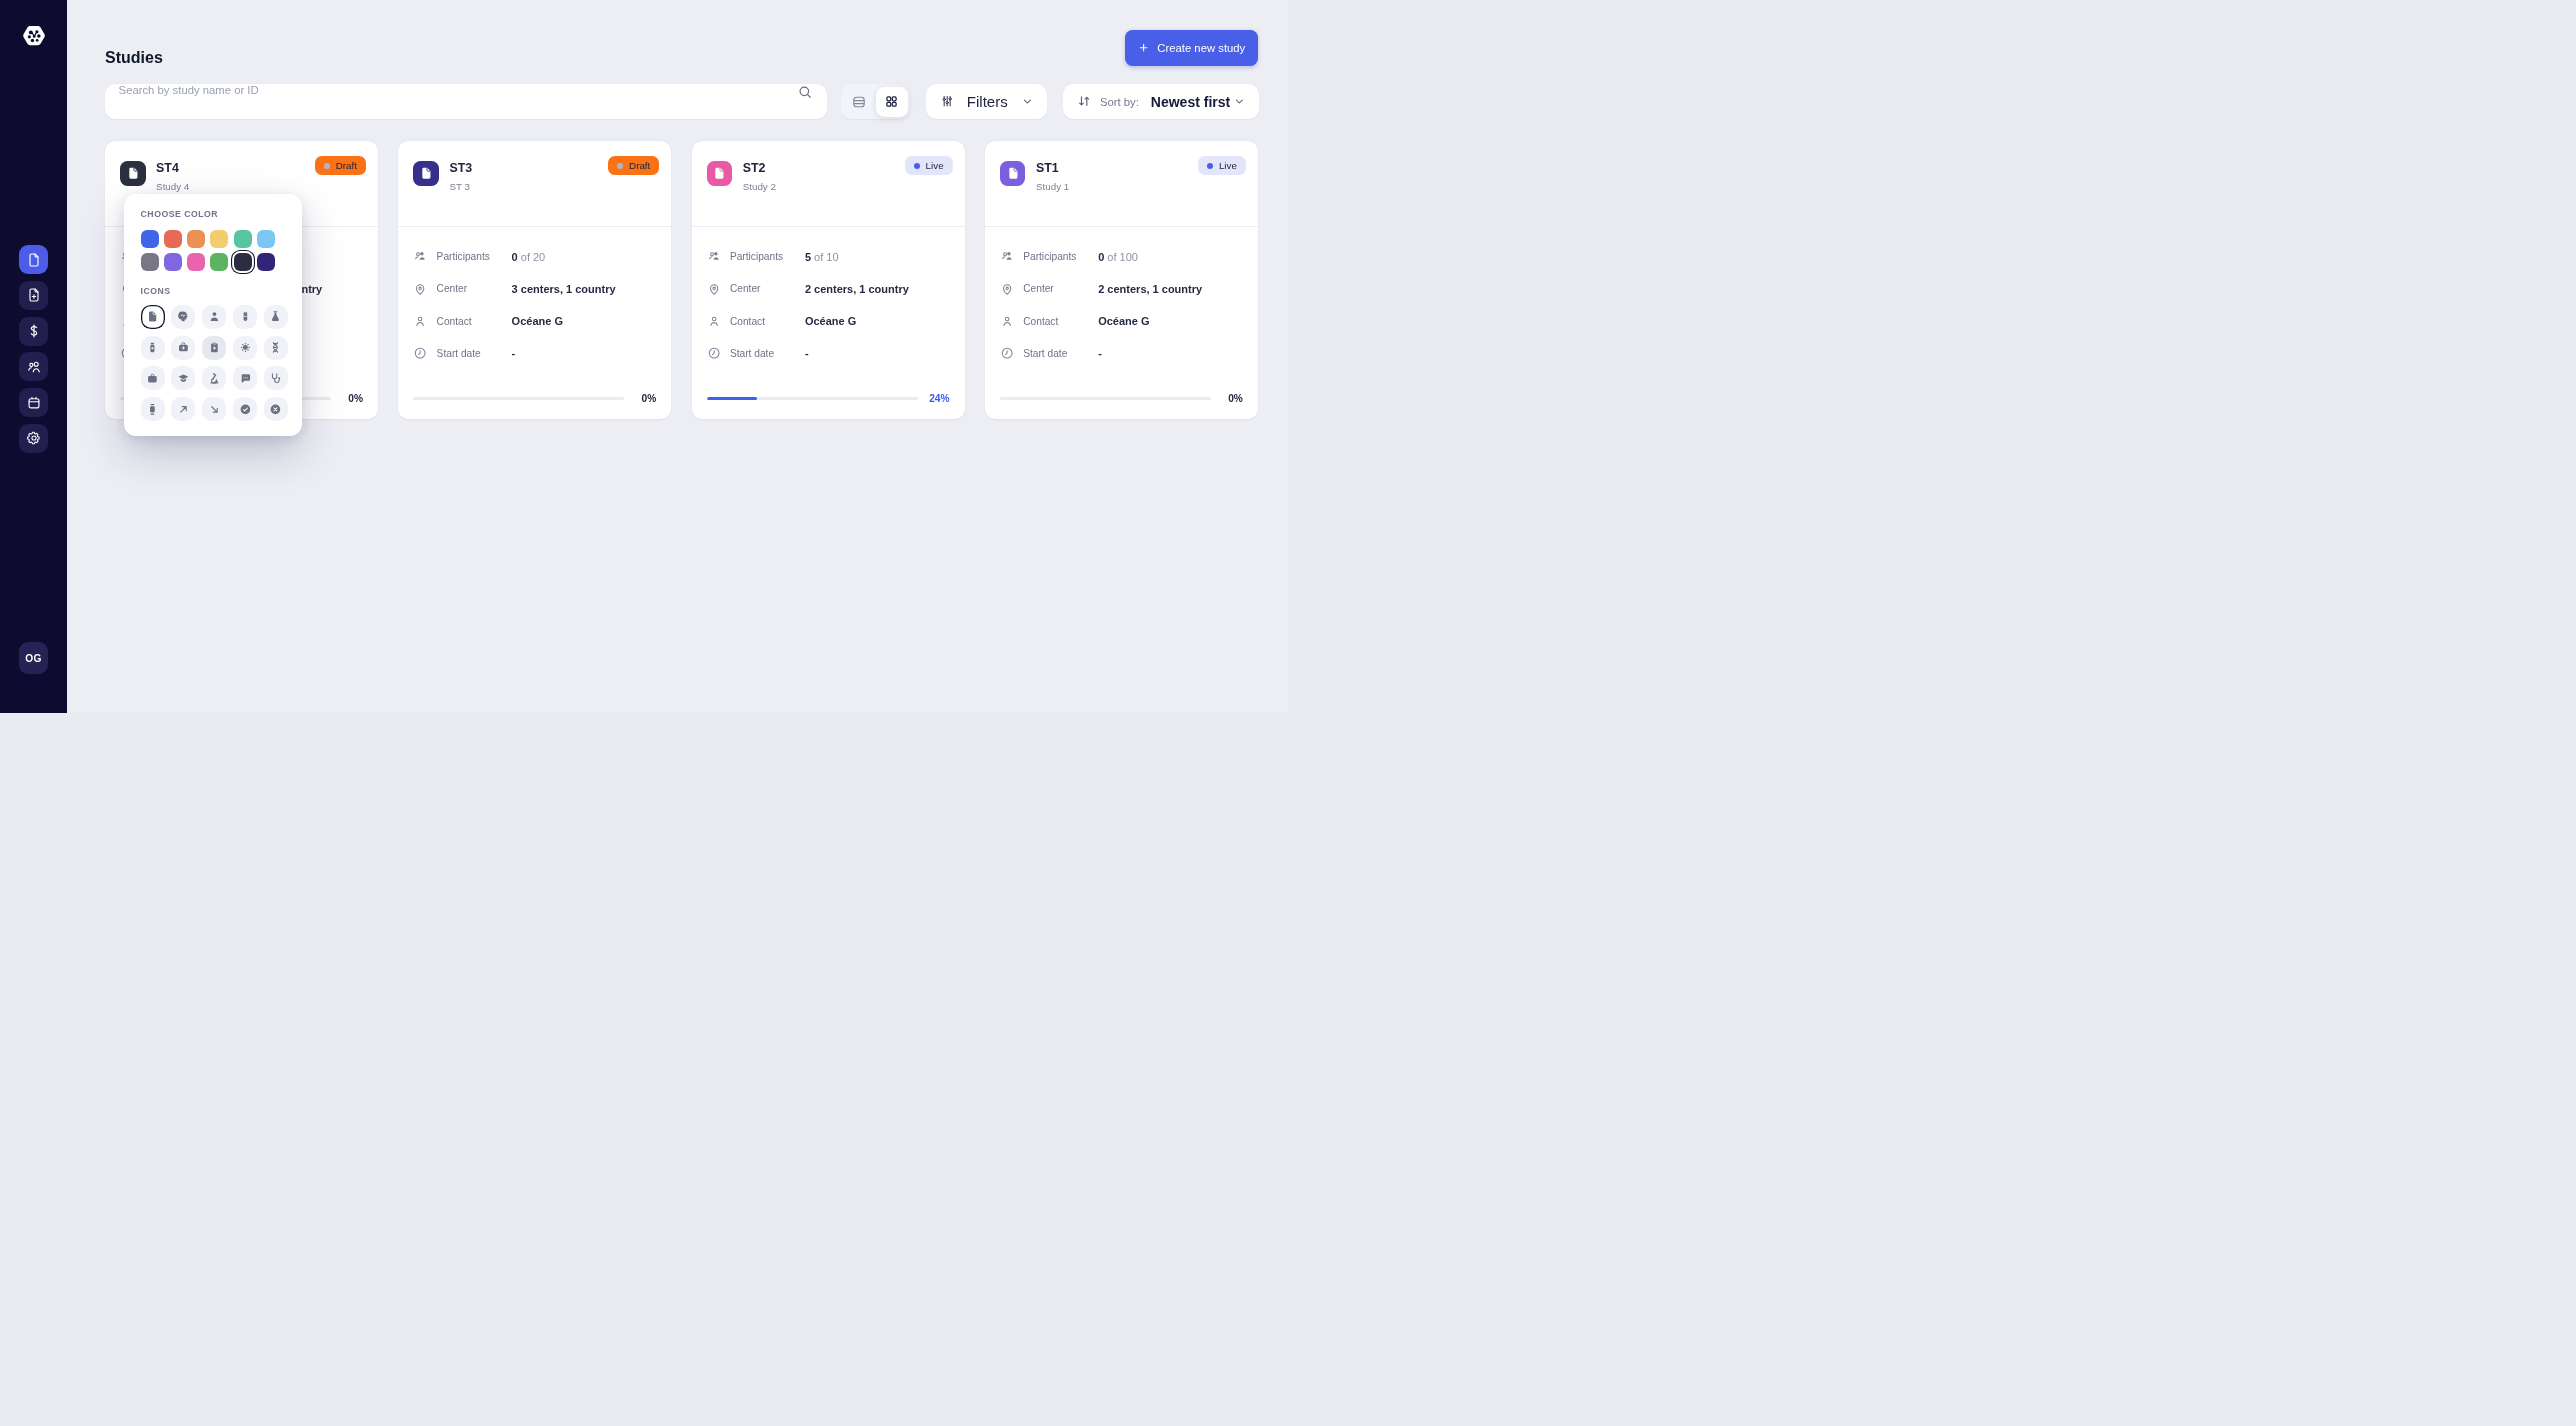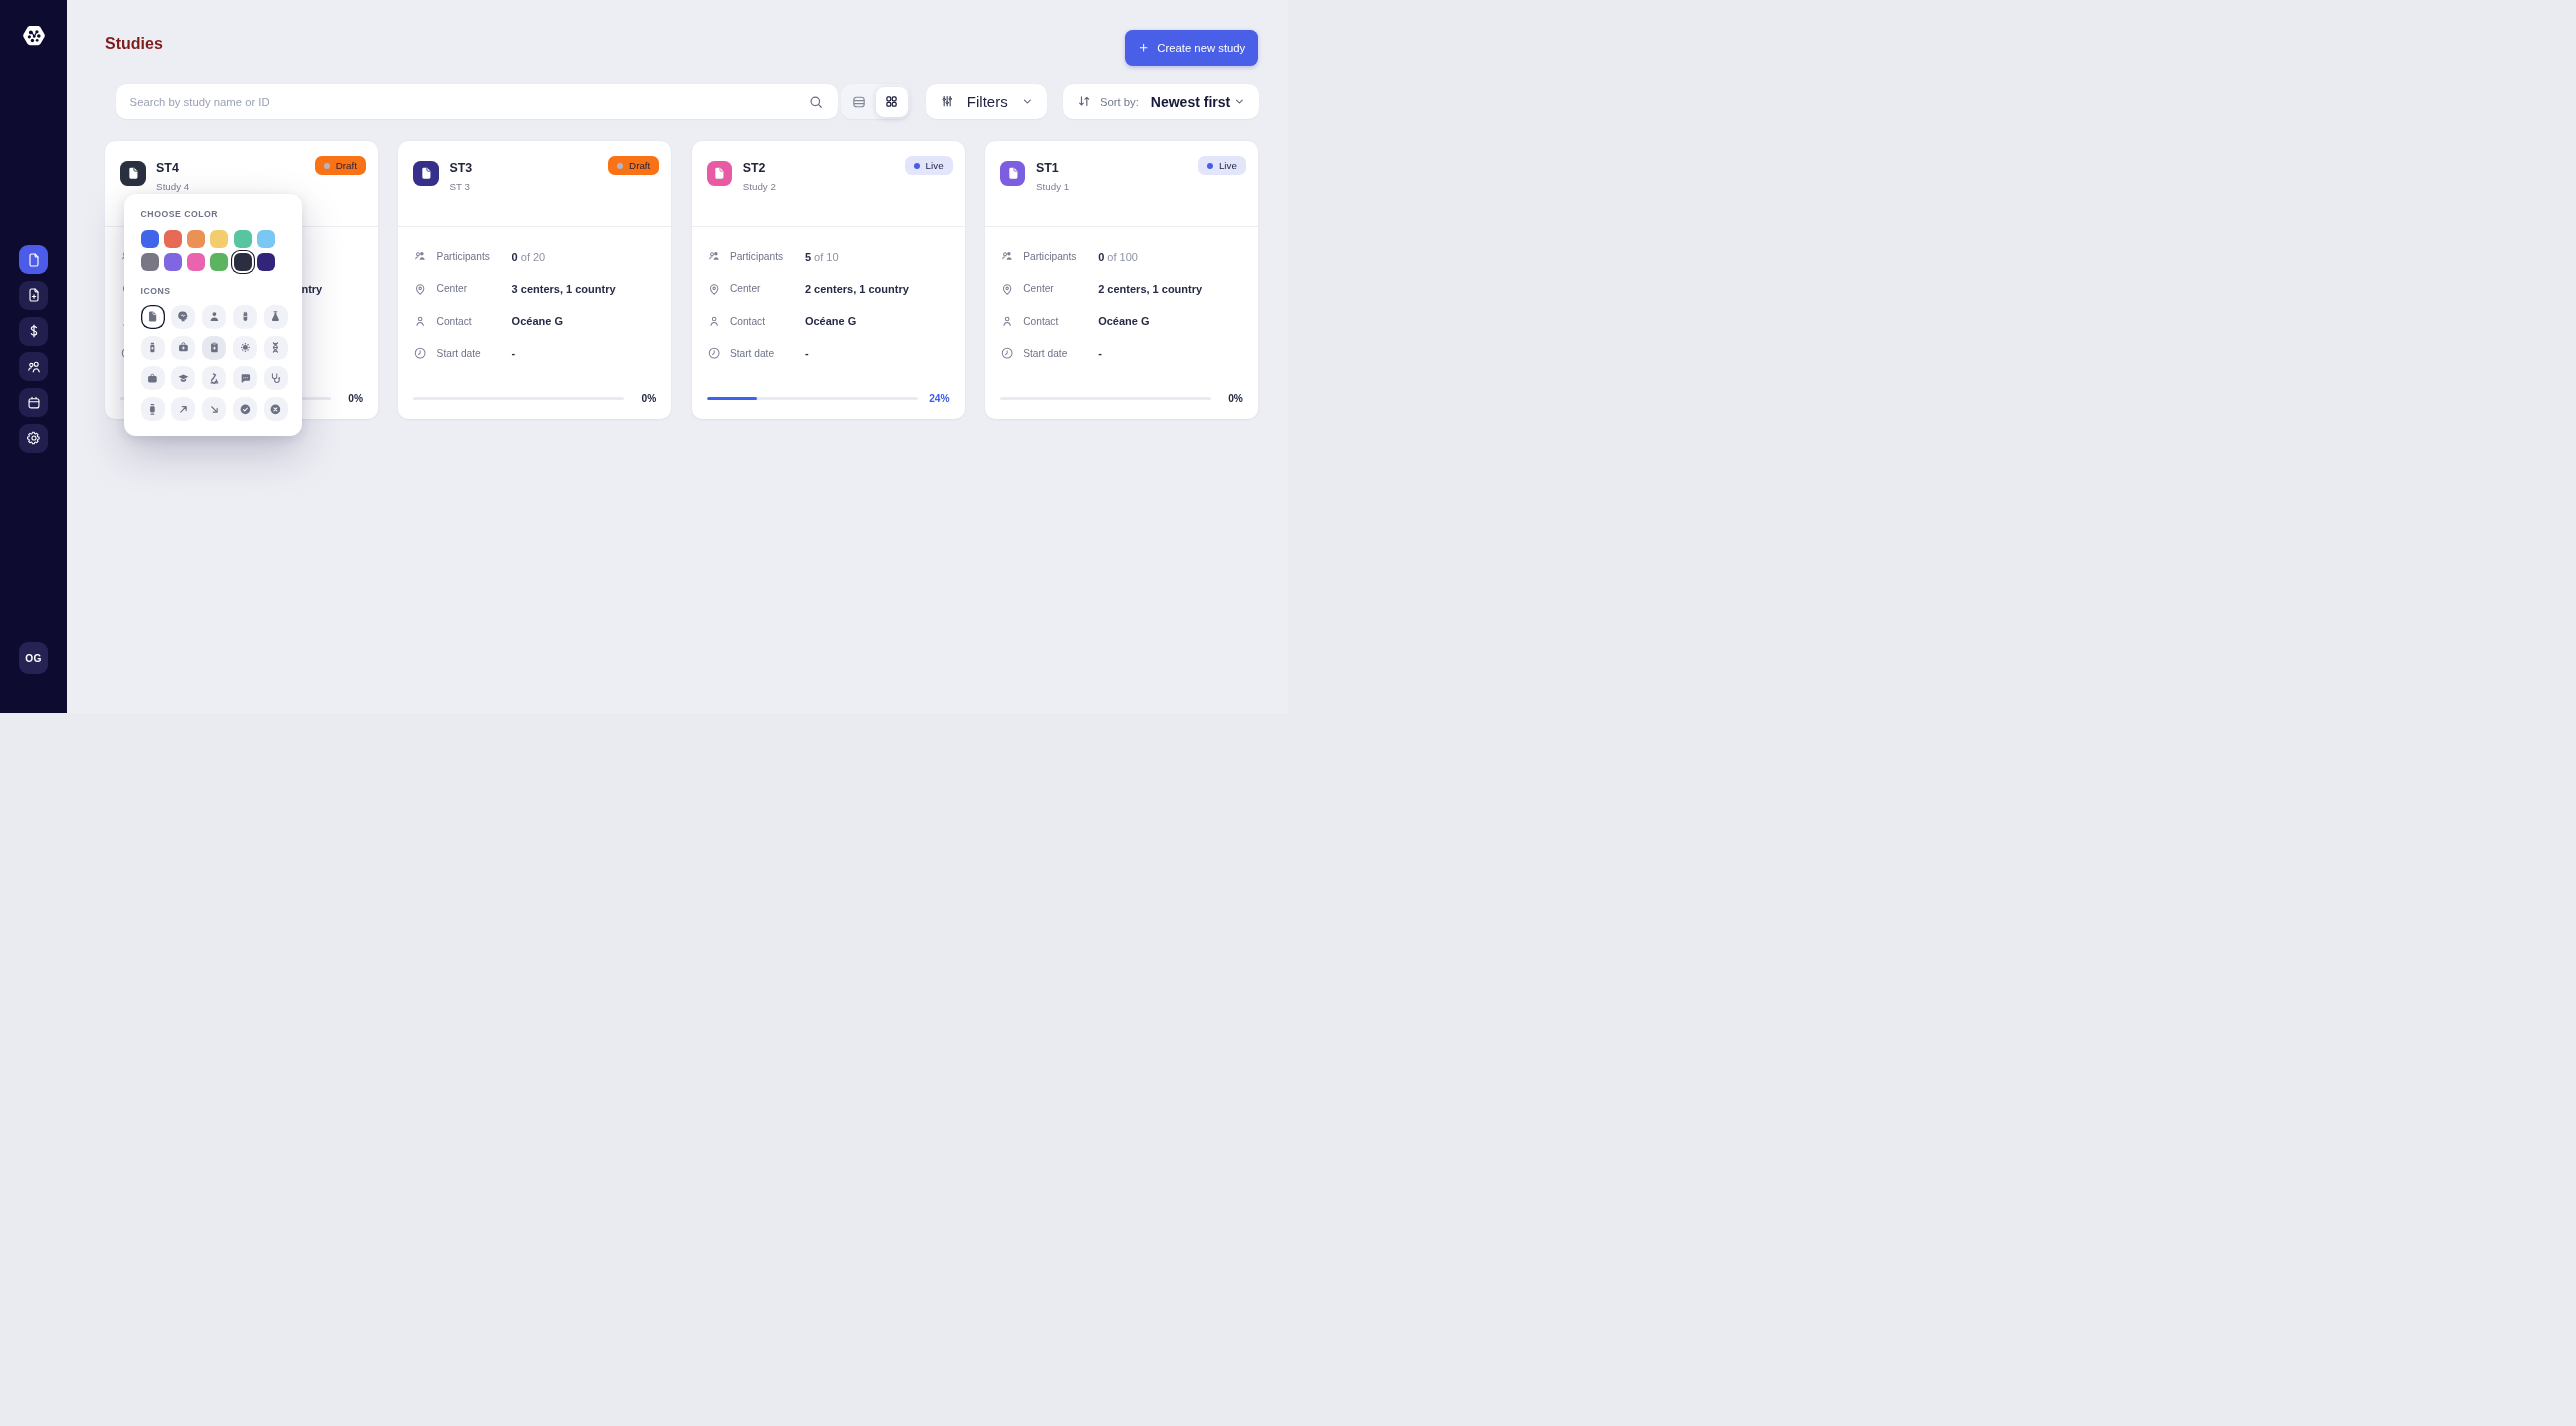--- a/index.html
+++ b/index.html
@@ -10,26 +10,26 @@
   
   .sidebar { position:absolute; left:0; top:0; width:67px; height:100%; background:#0d0b2f; }
   .logo { position:absolute; left:19.6px; top:22.6px; width:28px; height:27px; }
   .nav { position:absolute; left:19px; top:245px; display:flex; flex-direction:column; gap:6.8px; }
   .nav-btn { width:29px; height:29px; border-radius:9px; background:#221e4e; display:flex; align-items:center; justify-content:center; cursor:pointer; border:none; }
   .nav-btn.active { background:#4c5be8; }
   .nav-btn svg { width:16px; height:16px; }
   .avatar { position:absolute; left:19px; top:642px; width:29px; height:32px; border-radius:9px; background:#272254; color:#fff; font-size:10.2px; font-weight:700; letter-spacing:0.3px; display:flex; align-items:center; justify-content:center; }
 
   
-  .page-title { position:absolute; left:105px; top:35px; font-size:16px; font-weight:700; color:#7f1d1d; }
+  .page-title { position:absolute; left:105px; top:49px; font-size:16px; font-weight:700; color:#0f172a; }
   .create-btn { position:absolute; left:1125px; top:30px; width:133px; height:36px; border:none; border-radius:7.5px; background:#4a5fe8; color:#fff; font-size:11.3px; font-weight:500; font-family:inherit; display:flex; align-items:center; justify-content:center; gap:8.3px; cursor:pointer; box-shadow:0 1.5px 4.5px rgba(40,60,180,.25); }
 
   
   .ctrl { position:absolute; top:84px; height:35px; background:#fff; border-radius:10.5px; box-shadow:0 0.8px 1.5px rgba(25,28,70,.05); }
-  .search { left:116px; width:722px; display:flex; align-items:center; padding:0 13.6px;gap:24px; }
+  .search { left:105px; width:722px; display:flex; align-items:flex-start; padding:0 13.6px;gap:24px; }
   .search input { flex:1; border:none; outline:none; font-size:11.3px; font-family:inherit; color:#2a2e47; background:transparent; }
   .search input::placeholder { color:#9aa0b4; }
   .view-toggle { left:841px; width:69px; background:#f3f4f9; display:flex; align-items:center; padding:2.3px; gap:1.5px; }
   .view-seg { width:32px; height:30px; border:none; background:transparent; border-radius:8.3px; display:flex; align-items:center; justify-content:center; cursor:pointer; }
   .view-seg.active { background:#fff; box-shadow:0 1.5px 6px rgba(25,28,70,.14); }
   .pill { display:flex; align-items:center; padding:0 13.6px; cursor:pointer; }
   .filters { left:926px; width:121px; justify-content:space-between; }
   .filters .lbl { font-size:15px; color:#20243f; font-weight:500; }
   .sort { left:1063px; width:196px; }
   .sort .prefix { color:#74788d; font-size:11.3px; margin-left:9px; }

